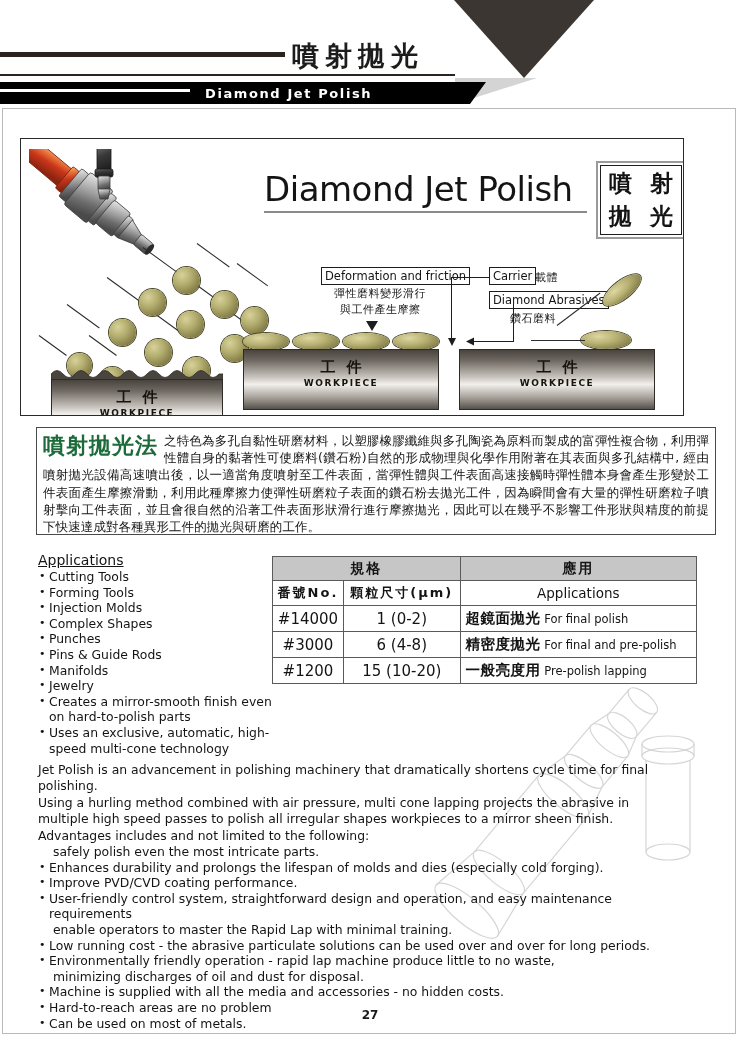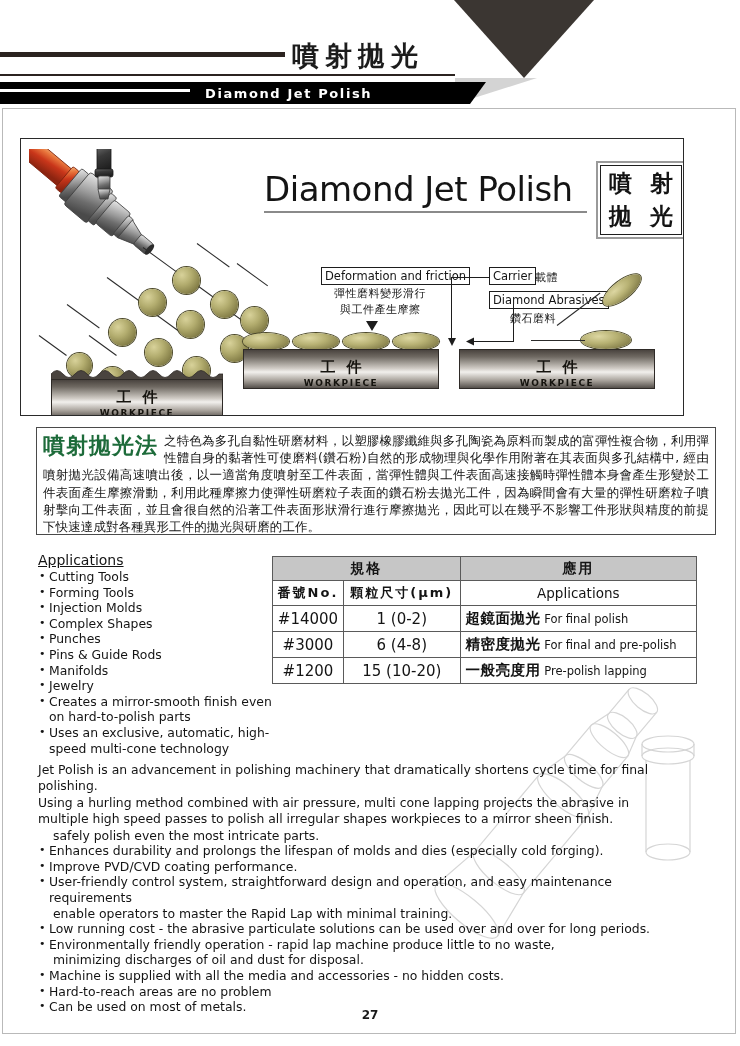--- a/index.html
+++ b/index.html
@@ -80,21 +80,21 @@
   
   .ball{
     position:absolute;border-radius:50%;
     background:radial-gradient(circle at 33% 30%, #d8d29a 0%, #b2ac6e 38%, #87814a 72%, #5e5a31 100%);
     box-shadow:0 0 0 1px #4d4a2c;
   }
   .streak{position:absolute;height:1px;background:#2b2b2b;transform-origin:left center;}
 
   
   .wp{
-    position:absolute;height:40px;
+    position:absolute;height:61px;
     background:linear-gradient(to bottom,#4a443f 0%,#6f6962 18%,#cfcac4 48%,#f2f0ed 58%,#a9a39c 80%,#55504b 100%);
     border:1px solid #2e2a27;box-sizing:border-box;
   }
   .wp-label-cn{
     position:absolute;left:0;right:0;top:8px;text-align:center;
     font-family:"DejaVu Sans",sans-serif;font-weight:bold;font-size:15px;
     letter-spacing:3px;color:#16140f;text-indent:3px;
   }
   .wp-label-en{
     position:absolute;left:0;right:0;top:28px;text-align:center;
@@ -411,20 +411,21 @@
         <path d="M216 100 L216 192 M260 100 L260 192"></path>
         <ellipse cx="238" cy="192" rx="22" ry="8"></ellipse>
       </g>
     </g>
   </svg>
 
   <div class="body-text">
     <p>Jet Polish is an advancement in polishing machinery that dramatically shortens cycle time for final polishing.</p>
     <p>Using a hurling method combined with air pressure, multi cone lapping projects the abrasive in</p>
     <p>multiple high speed passes to polish all irregular shapes workpieces to a mirror sheen finish.</p>
+    <p>Advantages includes and not limited to the following:</p>
     <div class="blist">
       <ul id="bullets-ul">
           <li class="nobul">safely polish even the most intricate parts.</li>
           <li>Enhances durability and prolongs the lifespan of molds and dies (especially cold forging).</li>
           <li>Improve PVD/CVD coating performance.</li>
           <li>User-friendly control system, straightforward design and operation, and easy maintenance requirements</li>
           <li class="nobul">enable operators to master the Rapid Lap with minimal training.</li>
           <li>Low running cost - the abrasive particulate solutions can be used over and over for long periods.</li>
           <li>Environmentally friendly operation - rapid lap machine produce little to no waste,</li>
           <li class="nobul">minimizing discharges of oil and dust for disposal.</li>

